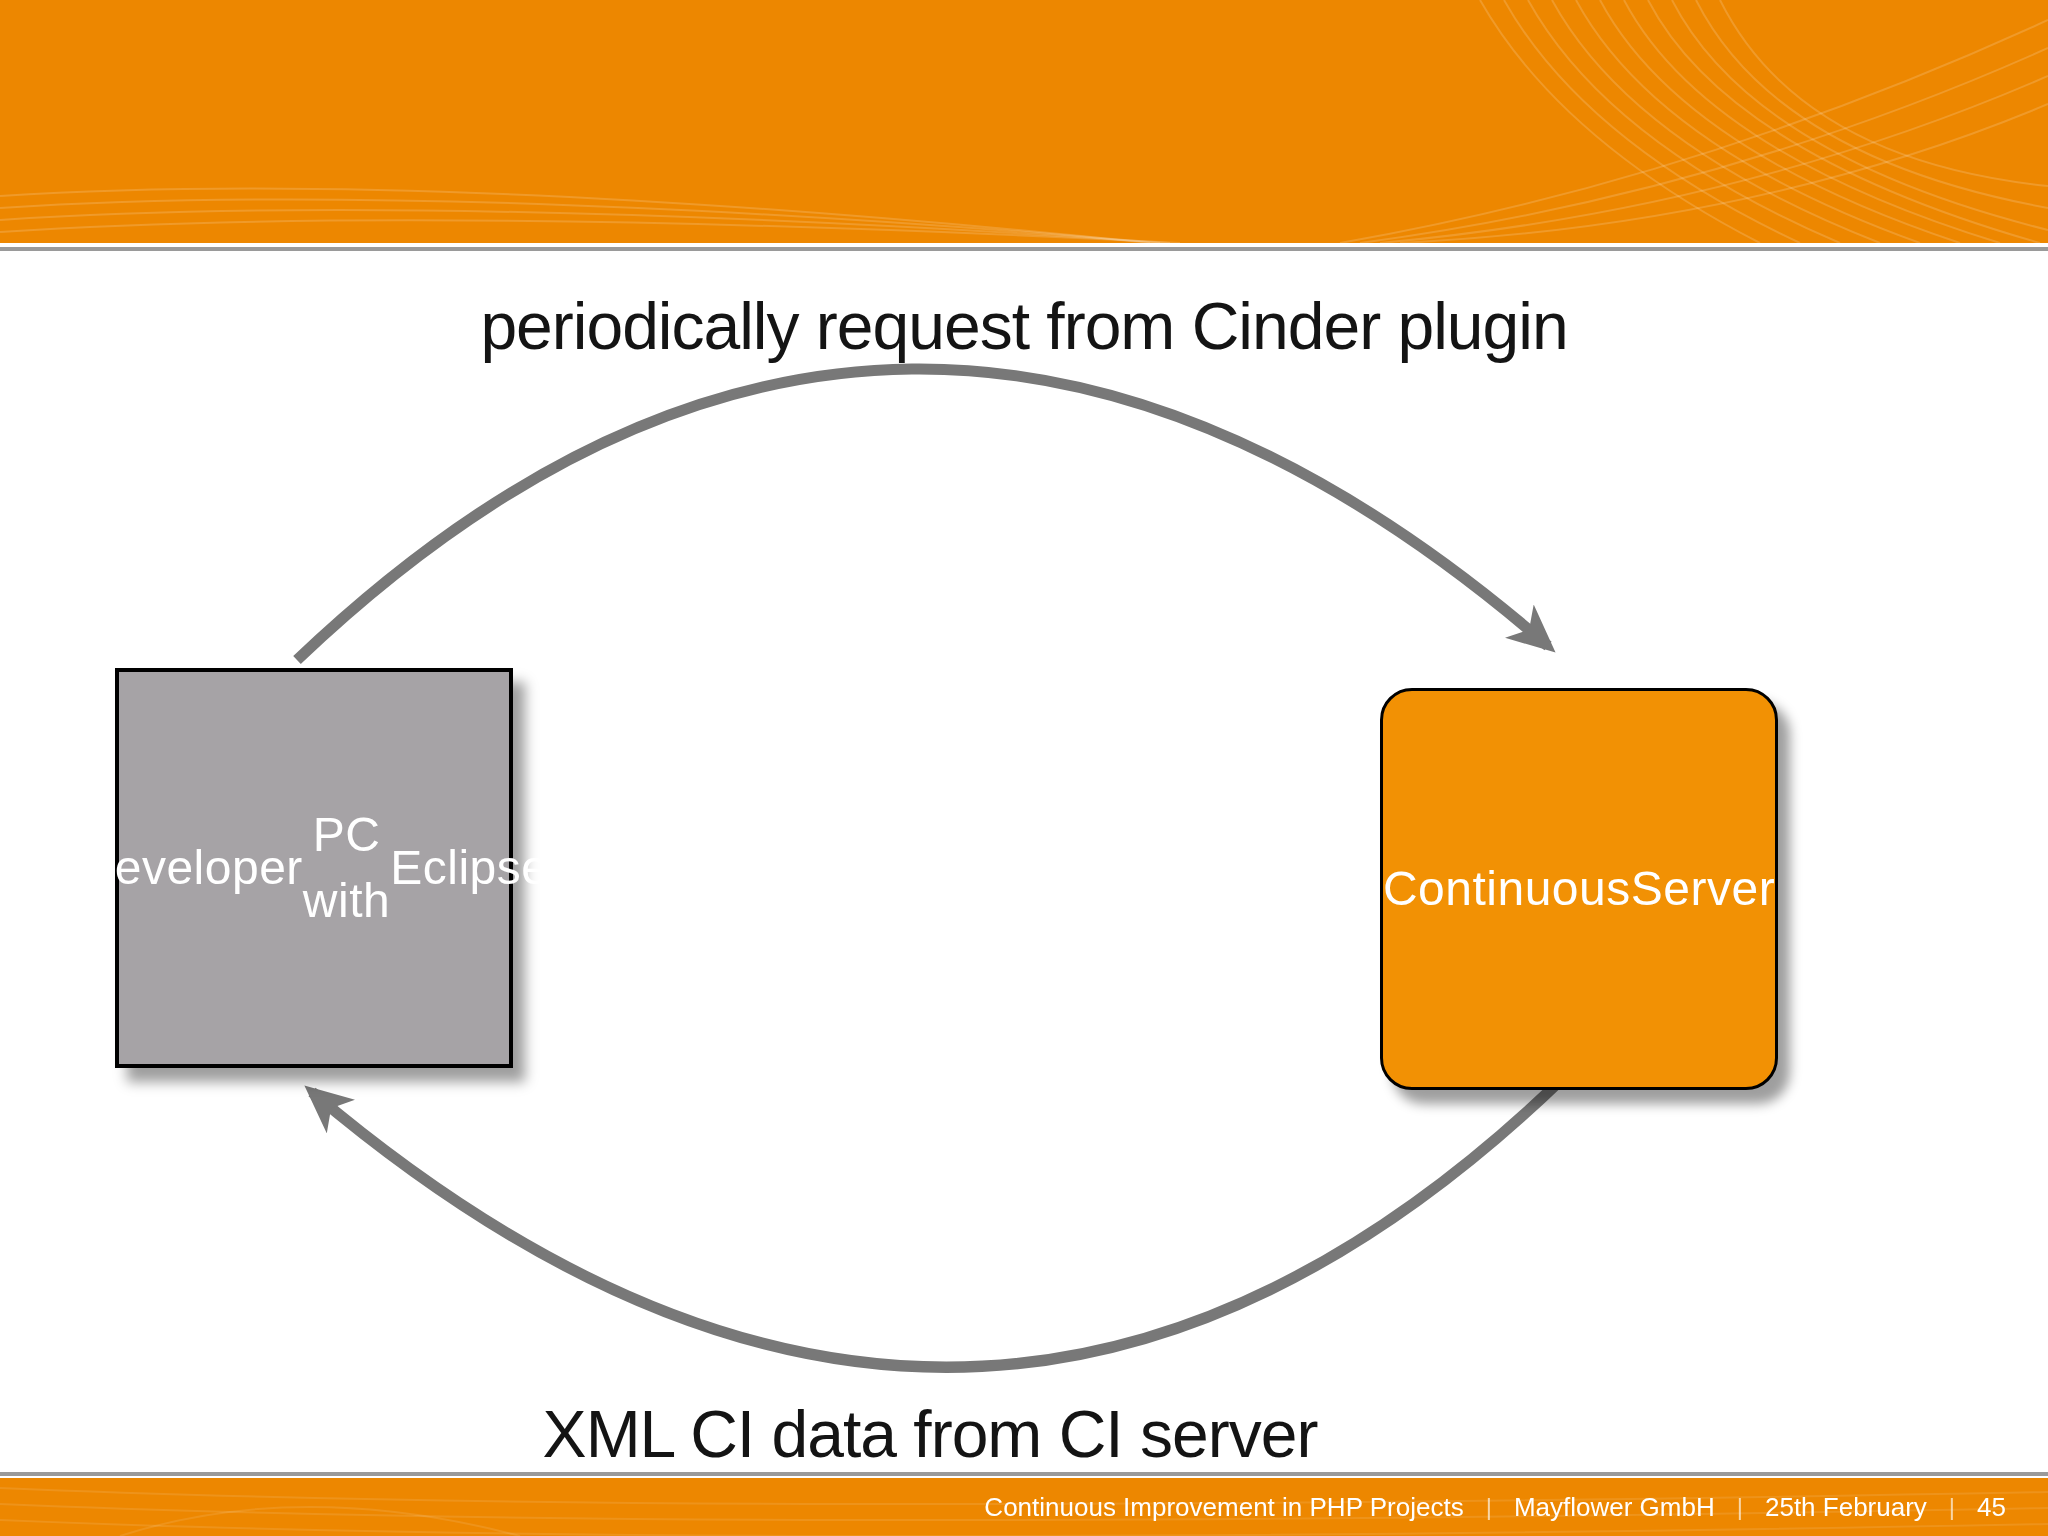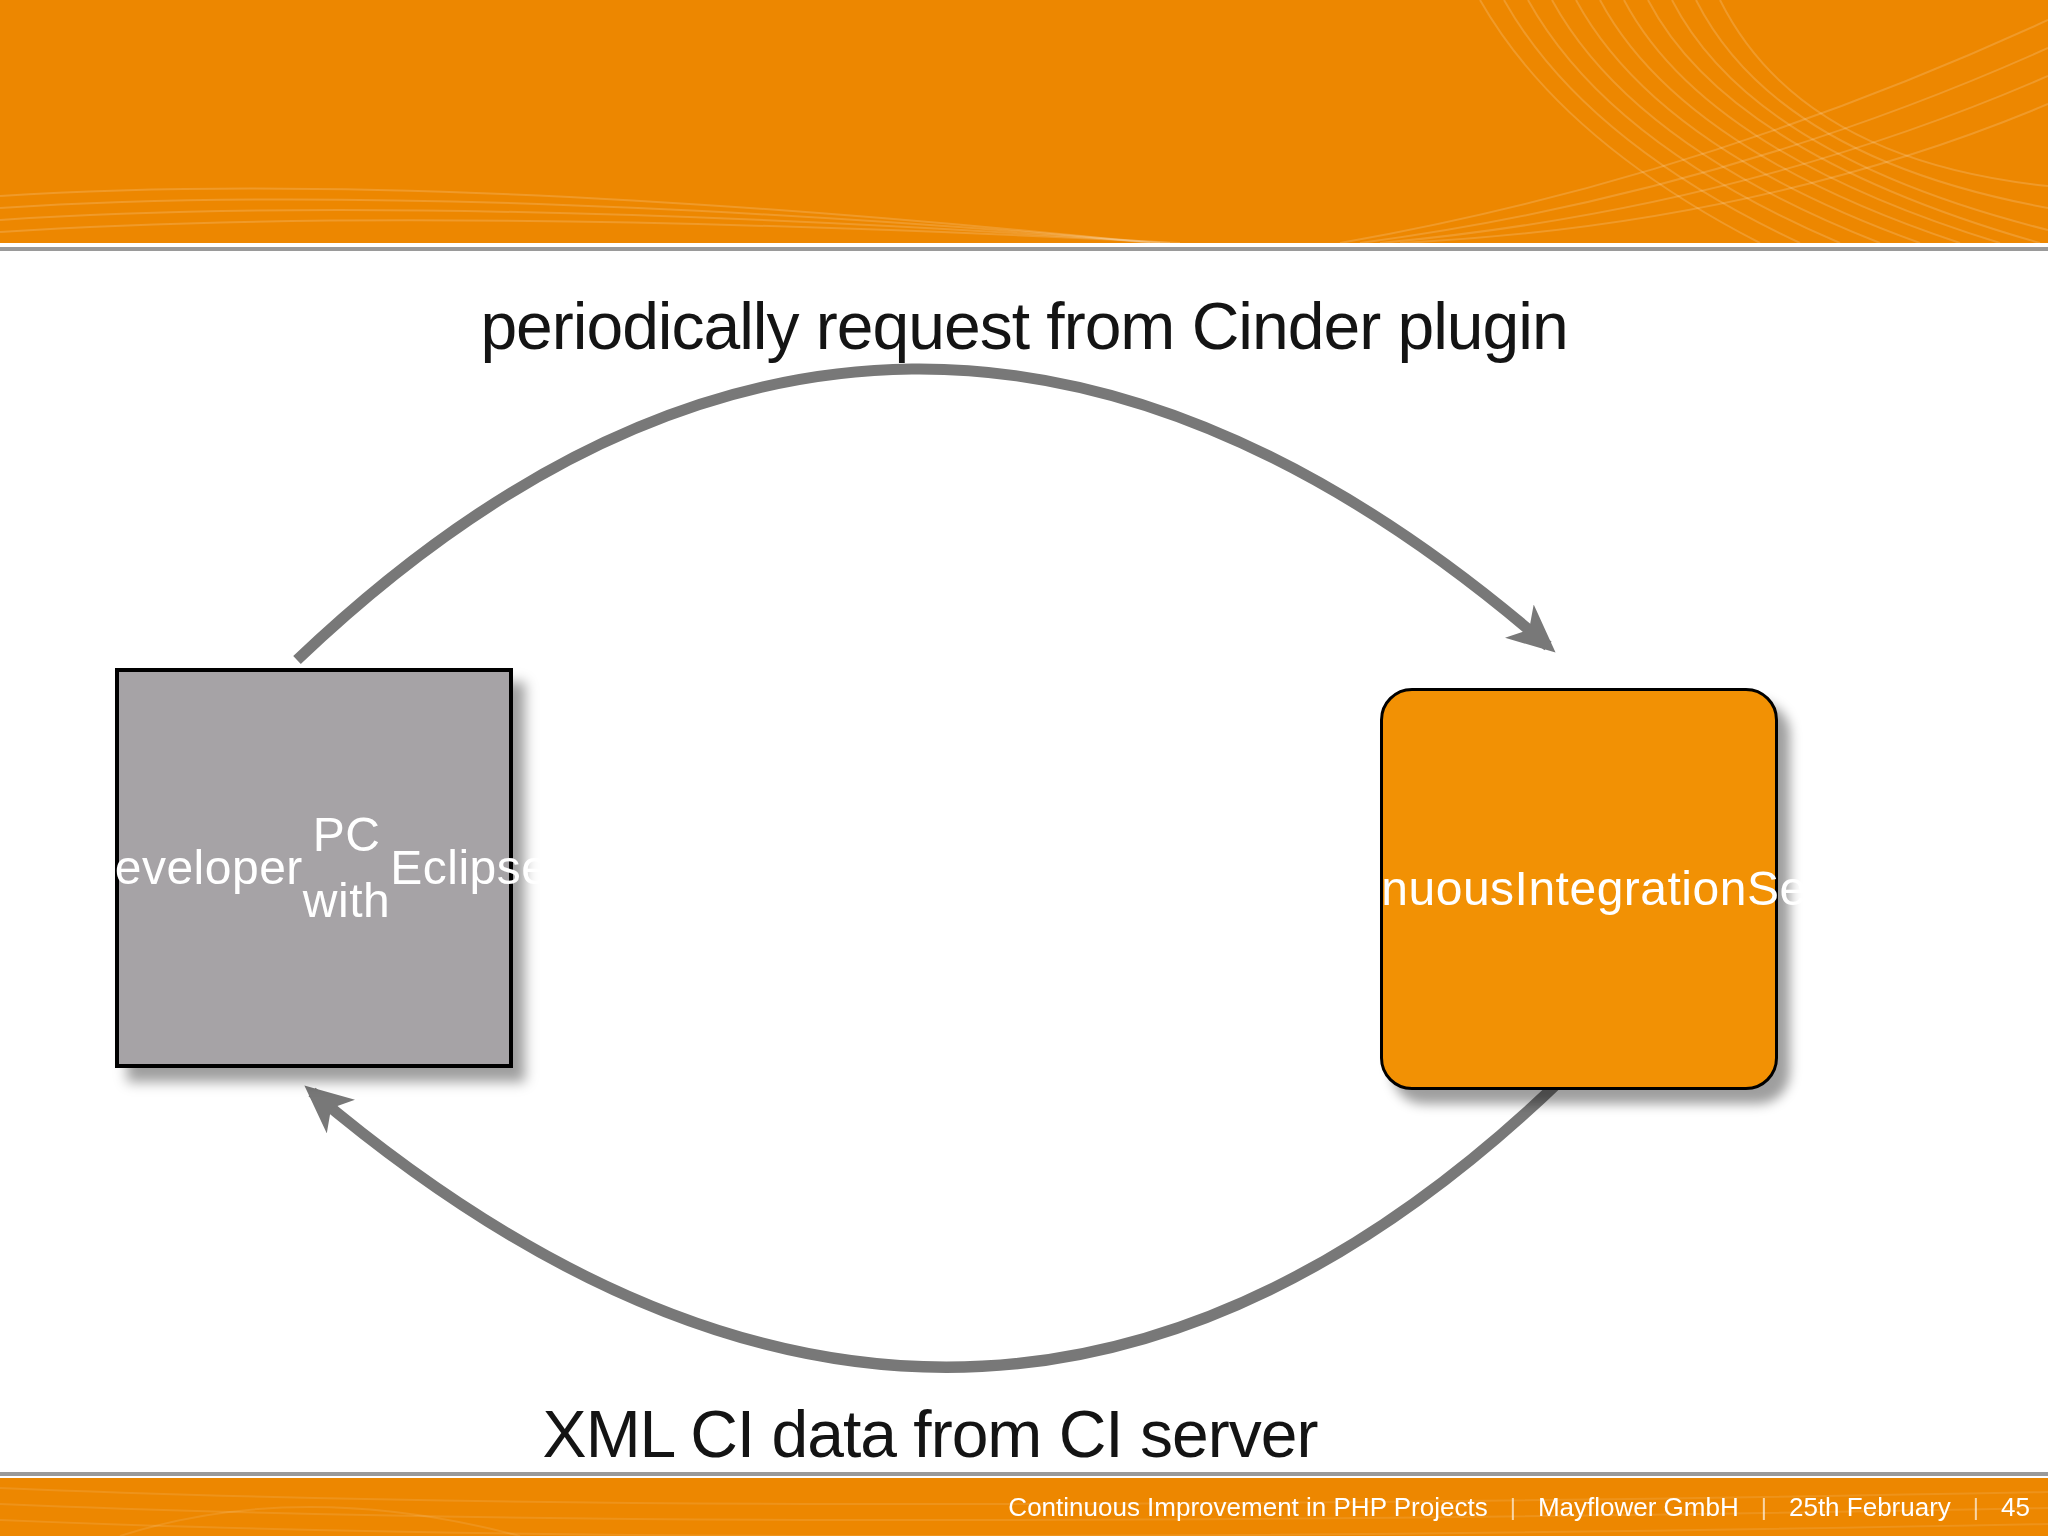--- a/index.html
+++ b/index.html
@@ -84,21 +84,21 @@
   .footer-rule {
     position: absolute; left: 0; top: 1472px;
     width: 2048px; height: 4px; background: #9a9a9a;
   }
   .footer {
     position: absolute; left: 0; top: 1478px;
     width: 2048px; height: 58px;
     background: #ED8700;
     box-sizing: border-box;
     display: flex; align-items: center; justify-content: flex-end;
-    padding-right: 18px;
+    padding-right: 42px;
     column-gap: 22px;
     color: #ffffff;
     font-size: 26px;
   }
   .footer .sep { opacity: 0.65; font-size: 24px; }
   .footer-swoosh { position: absolute; left: 0; top: 1478px; }
 </style>
 </head>
 <body>
 
@@ -146,21 +146,20 @@
   </svg>
 
   <div class="node node-left">
     <div class="line">Developer</div>
     <div class="line">PC with</div>
     <div class="line">Eclipse</div>
   </div>
 
   <div class="node node-right">
     <div class="line">Continuous</div>
-    <div class="line">Integration</div>
     <div class="line">Server</div>
   </div>
 
   <div class="footer-rule"></div>
   <div class="footer">
     <span>Continuous Improvement in PHP Projects</span>
     <span class="sep">|</span>
     <span>Mayflower GmbH</span>
     <span class="sep">|</span>
     <span>25th February</span>

